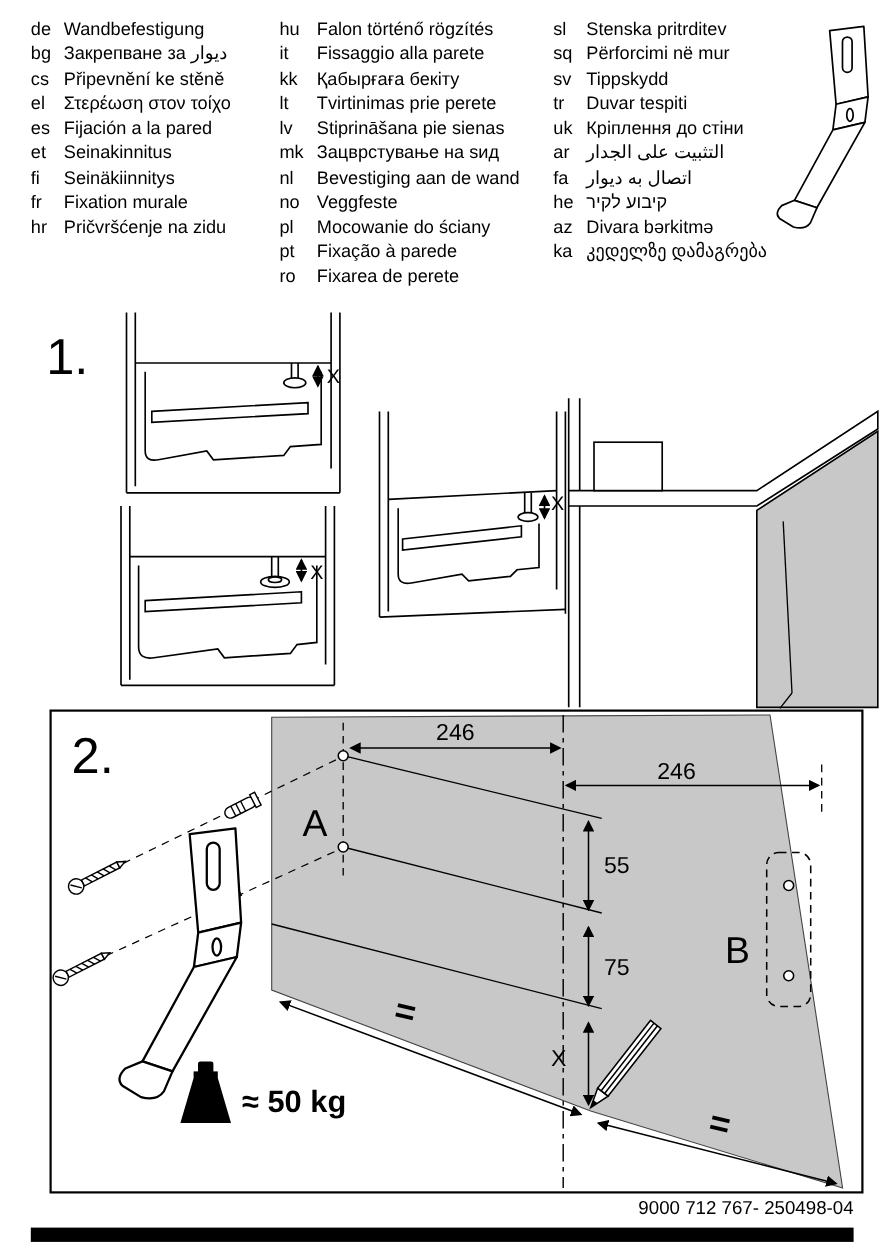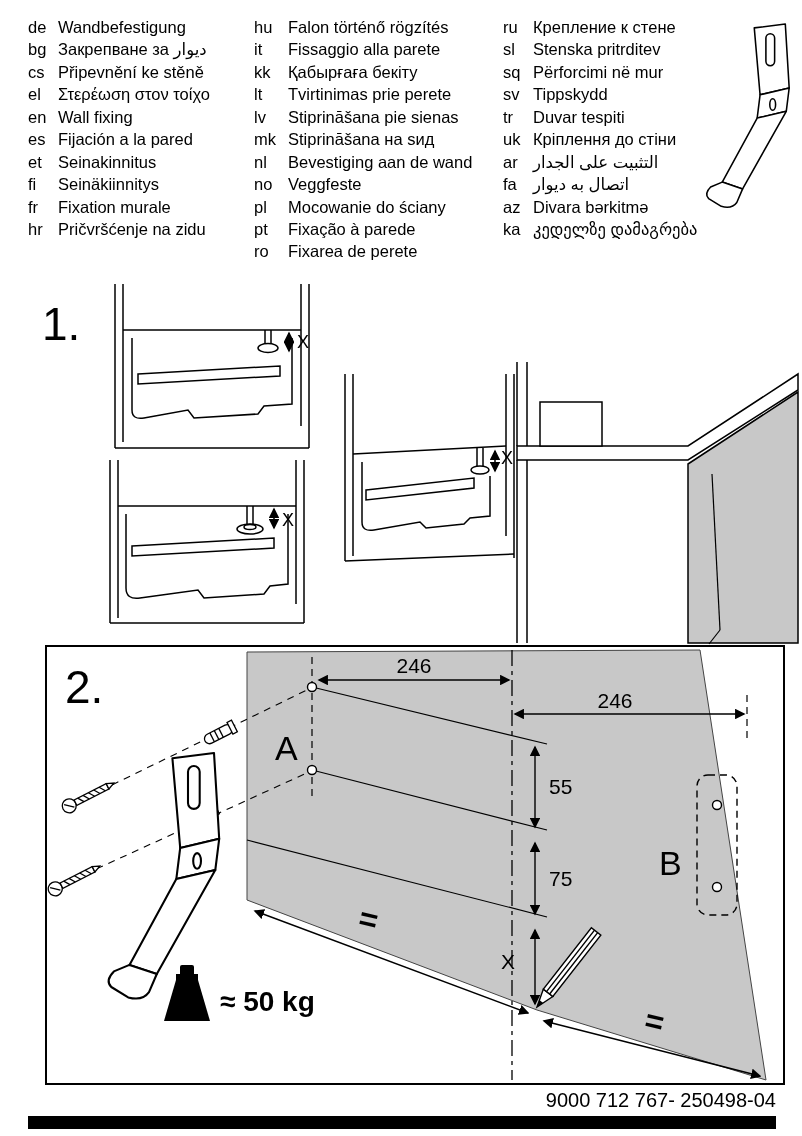--- a/index.html
+++ b/index.html
@@ -22,21 +22,21 @@
 
   
   svg text{font-family:"Liberation Sans","DejaVu Sans",sans-serif;fill:#000;}
   .step-num{font-size:46px;}
   .dim{font-size:18px;}
   .dim-lg{font-size:21px;}
   .letter{font-size:34px;}
   .equal{font-size:32px;font-weight:bold;}
   .weight-label{font-size:28px;font-weight:bold;}
 
-  .doc-number{font-size:20px;}
+  .doc-number{font-size:17px;}
   .footer-bar{background:#000;}
 </style>
 </head>
 <body>
 
 <div class="page">
 
   <svg width="0" height="0" style="position:absolute">
     <defs>
       <g id="bracket-shape" stroke="#000" stroke-width="1.6" fill="#fff" stroke-linejoin="round">
@@ -67,24 +67,20 @@
           <span class="lang-code">cs</span>
           <span class="lang-text">Připevnění ke stěně</span>
         </div>
 
 
         <div class="lang-row">
           <span class="lang-code">el</span>
           <span class="lang-text">Στερέωση στον τοίχο</span>
         </div>
 
-        <div class="lang-row">
-          <span class="lang-code">en</span>
-          <span class="lang-text">Wall fixing</span>
-        </div>
 
         <div class="lang-row">
           <span class="lang-code">es</span>
           <span class="lang-text">Fijación a la pared</span>
         </div>
 
         <div class="lang-row">
           <span class="lang-code">et</span>
           <span class="lang-text">Seinakinnitus</span>
         </div>
@@ -126,21 +122,21 @@
           <span class="lang-text">Tvirtinimas prie perete</span>
         </div>
 
         <div class="lang-row">
           <span class="lang-code">lv</span>
           <span class="lang-text">Stiprināšana pie sienas</span>
         </div>
 
         <div class="lang-row">
           <span class="lang-code">mk</span>
-          <span class="lang-text">Stiprināšana на ѕид</span>
+          <span class="lang-text">Зацврстување на ѕид</span>
         </div>
 
         <div class="lang-row">
           <span class="lang-code">nl</span>
           <span class="lang-text">Bevestiging aan de wand</span>
         </div>
 
         <div class="lang-row">
           <span class="lang-code">no</span>
           <span class="lang-text">Veggfeste</span>
@@ -156,24 +152,20 @@
           <span class="lang-text">Fixação à parede</span>
         </div>
 
         <div class="lang-row">
           <span class="lang-code">ro</span>
           <span class="lang-text">Fixarea de perete</span>
         </div>
       </div>
     <div class="lang-col c3" style="left:475px;width:172px">
 
-        <div class="lang-row">
-          <span class="lang-code">ru</span>
-          <span class="lang-text">Крепление к стене</span>
-        </div>
 
 
         <div class="lang-row">
           <span class="lang-code">sl</span>
           <span class="lang-text">Stenska pritrditev</span>
         </div>
 
         <div class="lang-row">
           <span class="lang-code">sq</span>
           <span class="lang-text">Përforcimi në mur</span>
@@ -198,20 +190,24 @@
         <div class="lang-row">
           <span class="lang-code">ar</span>
           <span class="lang-text rtl">التثبيت على الجدار</span>
         </div>
 
         <div class="lang-row">
           <span class="lang-code">fa</span>
           <span class="lang-text rtl">اتصال به ديوار</span>
         </div>
 
+        <div class="lang-row">
+          <span class="lang-code">he</span>
+          <span class="lang-text rtl">קיבוע לקיר</span>
+        </div>
 
         <div class="lang-row">
           <span class="lang-code">az</span>
           <span class="lang-text">Divara bərkitmə</span>
         </div>
 
         <div class="lang-row">
           <span class="lang-code">ka</span>
           <span class="lang-text">კედელზე დამაგრება</span>
         </div>

